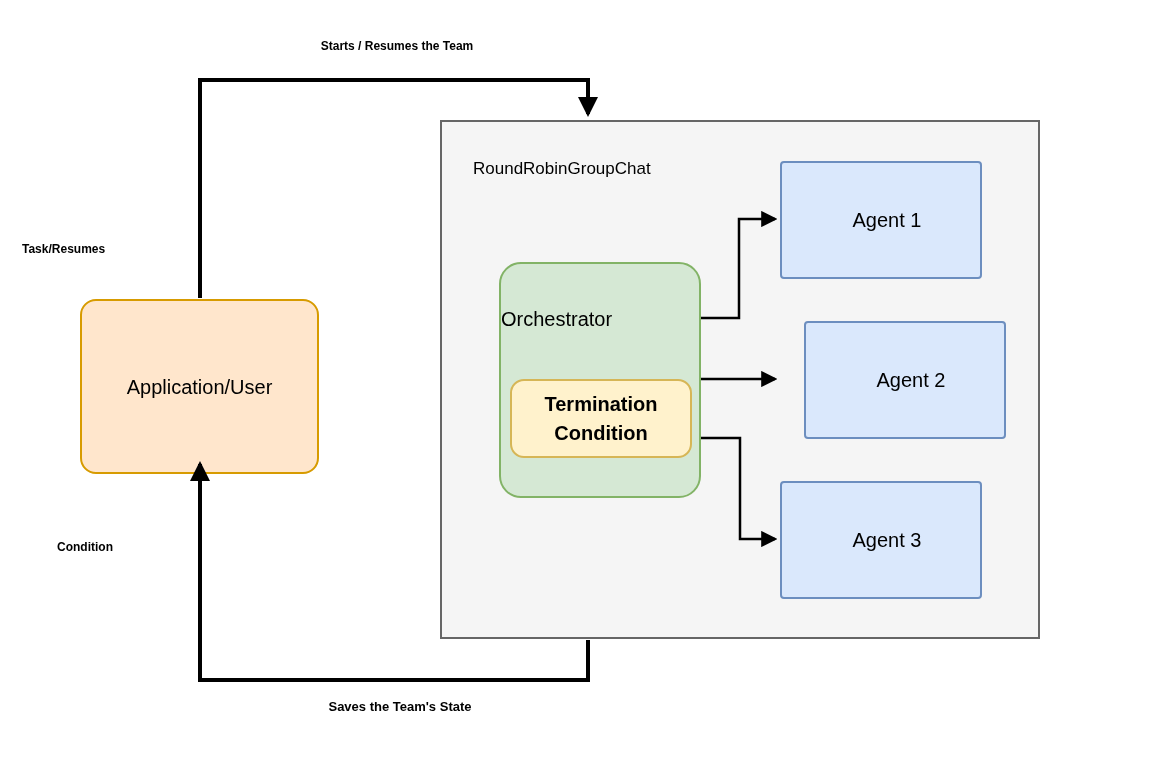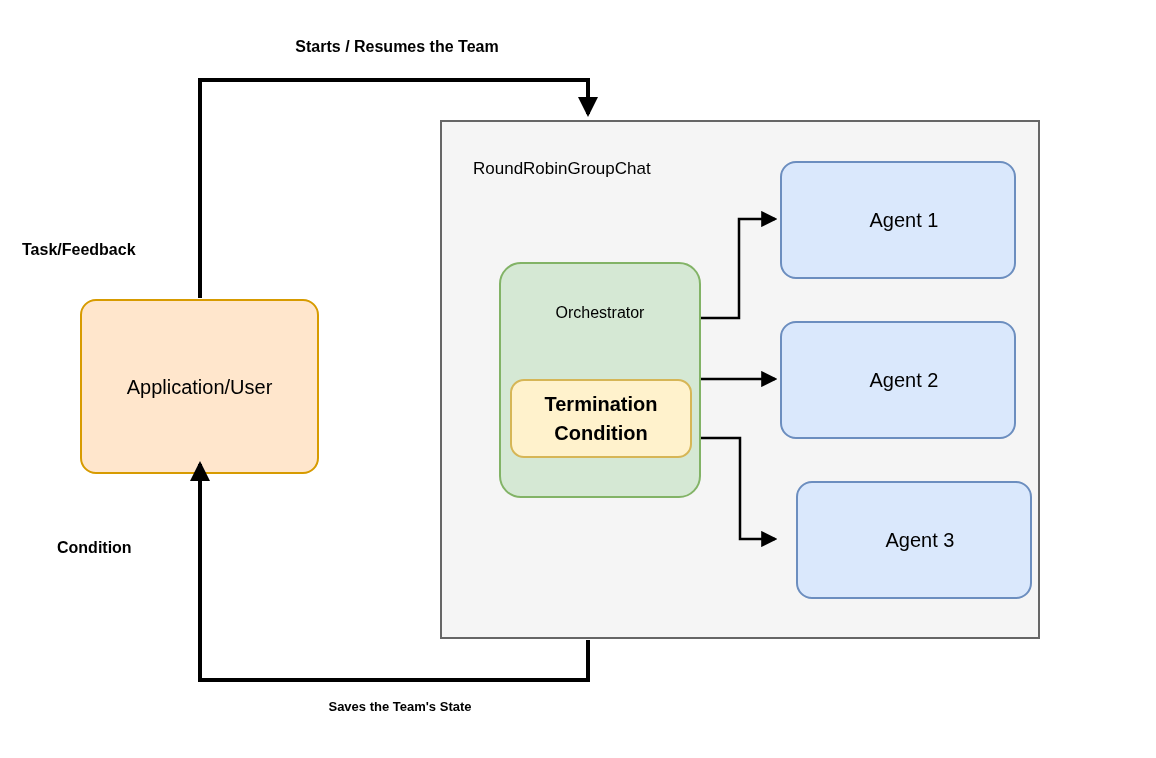--- a/index.html
+++ b/index.html
@@ -43,54 +43,54 @@
   }
 
   .orchestrator {
     left: 499px; top: 262px;
     width: 202px; height: 236px;
     border-radius: 22px;
     display: block;
   }
   .orchestrator-label {
     position: absolute;
-    left: 0; right: 0; top: 36px;
-    text-align: center;
-    font-size: 16px;
+    left: 0; right: 0; top: 42px;
+    text-align: left;
+    font-size: 20px;
   }
 
   .termination {
     left: 510px; top: 379px;
     width: 182px; height: 79px;
     border-radius: 14px;
     font-weight: bold;
     line-height: 29px;
     padding: 0 18px;
   }
 
   .app-user {
     left: 80px; top: 299px;
     width: 239px; height: 175px;
     border-radius: 16px;
   }
 
   .agent {
     left: 780px;
-    width: 236px; height: 118px;
-    border-radius: 16px;
+    width: 202px; height: 118px;
+    border-radius: 4px;
     padding-left: 12px;
   }
   .agent-1 { top: 161px; }
   .agent-2 { top: 321px; }
   .agent-3 { top: 481px; }
 
   .edge-label {
     position: absolute;
     font-weight: bold;
-    font-size: 16px;
+    font-size: 12px;
     line-height: 23px;
     white-space: nowrap;
   }
   .lbl-starts { left: 197px; top: 35px; width: 400px; text-align: center; }
   .lbl-feedback { left: 22px; top: 238px; }
   .lbl-result { left: 57px; top: 536px; }
   .lbl-saves { left: 200px; top: 695px; width: 400px; text-align: center; font-size: 13px; }
 
   .connector-layer {
     position: absolute;
@@ -123,24 +123,24 @@
     <span>Termination Condition</span>
   </div>
 
   <div class="node app-user" style="background-color: rgb(255, 230, 204); border-color: rgb(215, 155, 0);">
     <span>Application/User</span>
   </div>
 
   <div class="node agent agent-1" style="background-color: rgb(218, 232, 252); border-color: rgb(108, 142, 191);">
     <span>Agent 1</span>
   </div>
-  <div class="node agent agent-2" style="background-color: rgb(218, 232, 252); border-color: rgb(108, 142, 191);">
+  <div class="node agent agent-2" style="background-color: rgb(218, 232, 252); border-color: rgb(108, 142, 191); margin-left: 24px;">
     <span>Agent 2</span>
   </div>
-  <div class="node agent agent-3" style="background-color: rgb(218, 232, 252); border-color: rgb(108, 142, 191); margin-left: 16px;">
+  <div class="node agent agent-3" style="background-color: rgb(218, 232, 252); border-color: rgb(108, 142, 191);">
     <span>Agent 3</span>
   </div>
 
   <svg class="connector-layer" width="1156" height="758" viewBox="0 0 1156 758" xmlns="http://www.w3.org/2000/svg">
     <defs>
       <marker id="arrowM" viewBox="0 0 10 10" refX="8.5" refY="5" markerWidth="5" markerHeight="5" orient="auto">
         <path d="M0,0 L10,5 L0,10 Z" style="fill: rgb(0, 0, 0);"></path>
       </marker>
       <marker id="arrowS" viewBox="0 0 10 10" refX="8.5" refY="5" markerWidth="6.5" markerHeight="6.5" orient="auto">
         <path d="M0,0 L10,5 L0,10 Z" style="fill: rgb(0, 0, 0);"></path>
@@ -153,19 +153,19 @@
 
     <path class="edge-inner" d="M 701 318 L 739 318 L 739 219 L 775 219" marker-end="url(#arrowS)" style="stroke: rgb(0, 0, 0);"></path>
 
     <path class="edge-inner" d="M 701 379 L 775 379" marker-end="url(#arrowS)" style="stroke: rgb(0, 0, 0);"></path>
 
     <path class="edge-inner" d="M 701 438 L 740 438 L 740 539 L 775 539" marker-end="url(#arrowS)" style="stroke: rgb(0, 0, 0);"></path>
   </svg>
 
   <div class="edge-label lbl-starts">Starts / Resumes the Team</div>
 
-  <div class="edge-label lbl-feedback">Task/Feedback</div>
+  <div class="edge-label lbl-feedback">Task/Resumes</div>
 
   <div class="edge-label lbl-result">Condition</div>
 
   <div class="edge-label lbl-saves">Saves the Team's State</div>
 
 </div>
 
 </body></html>

